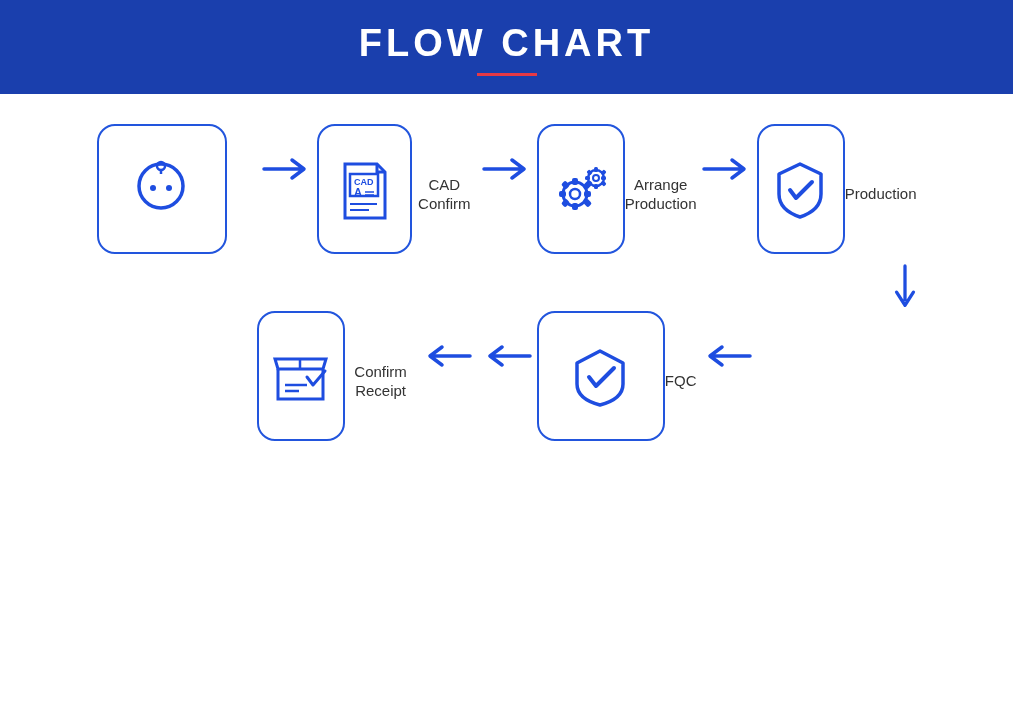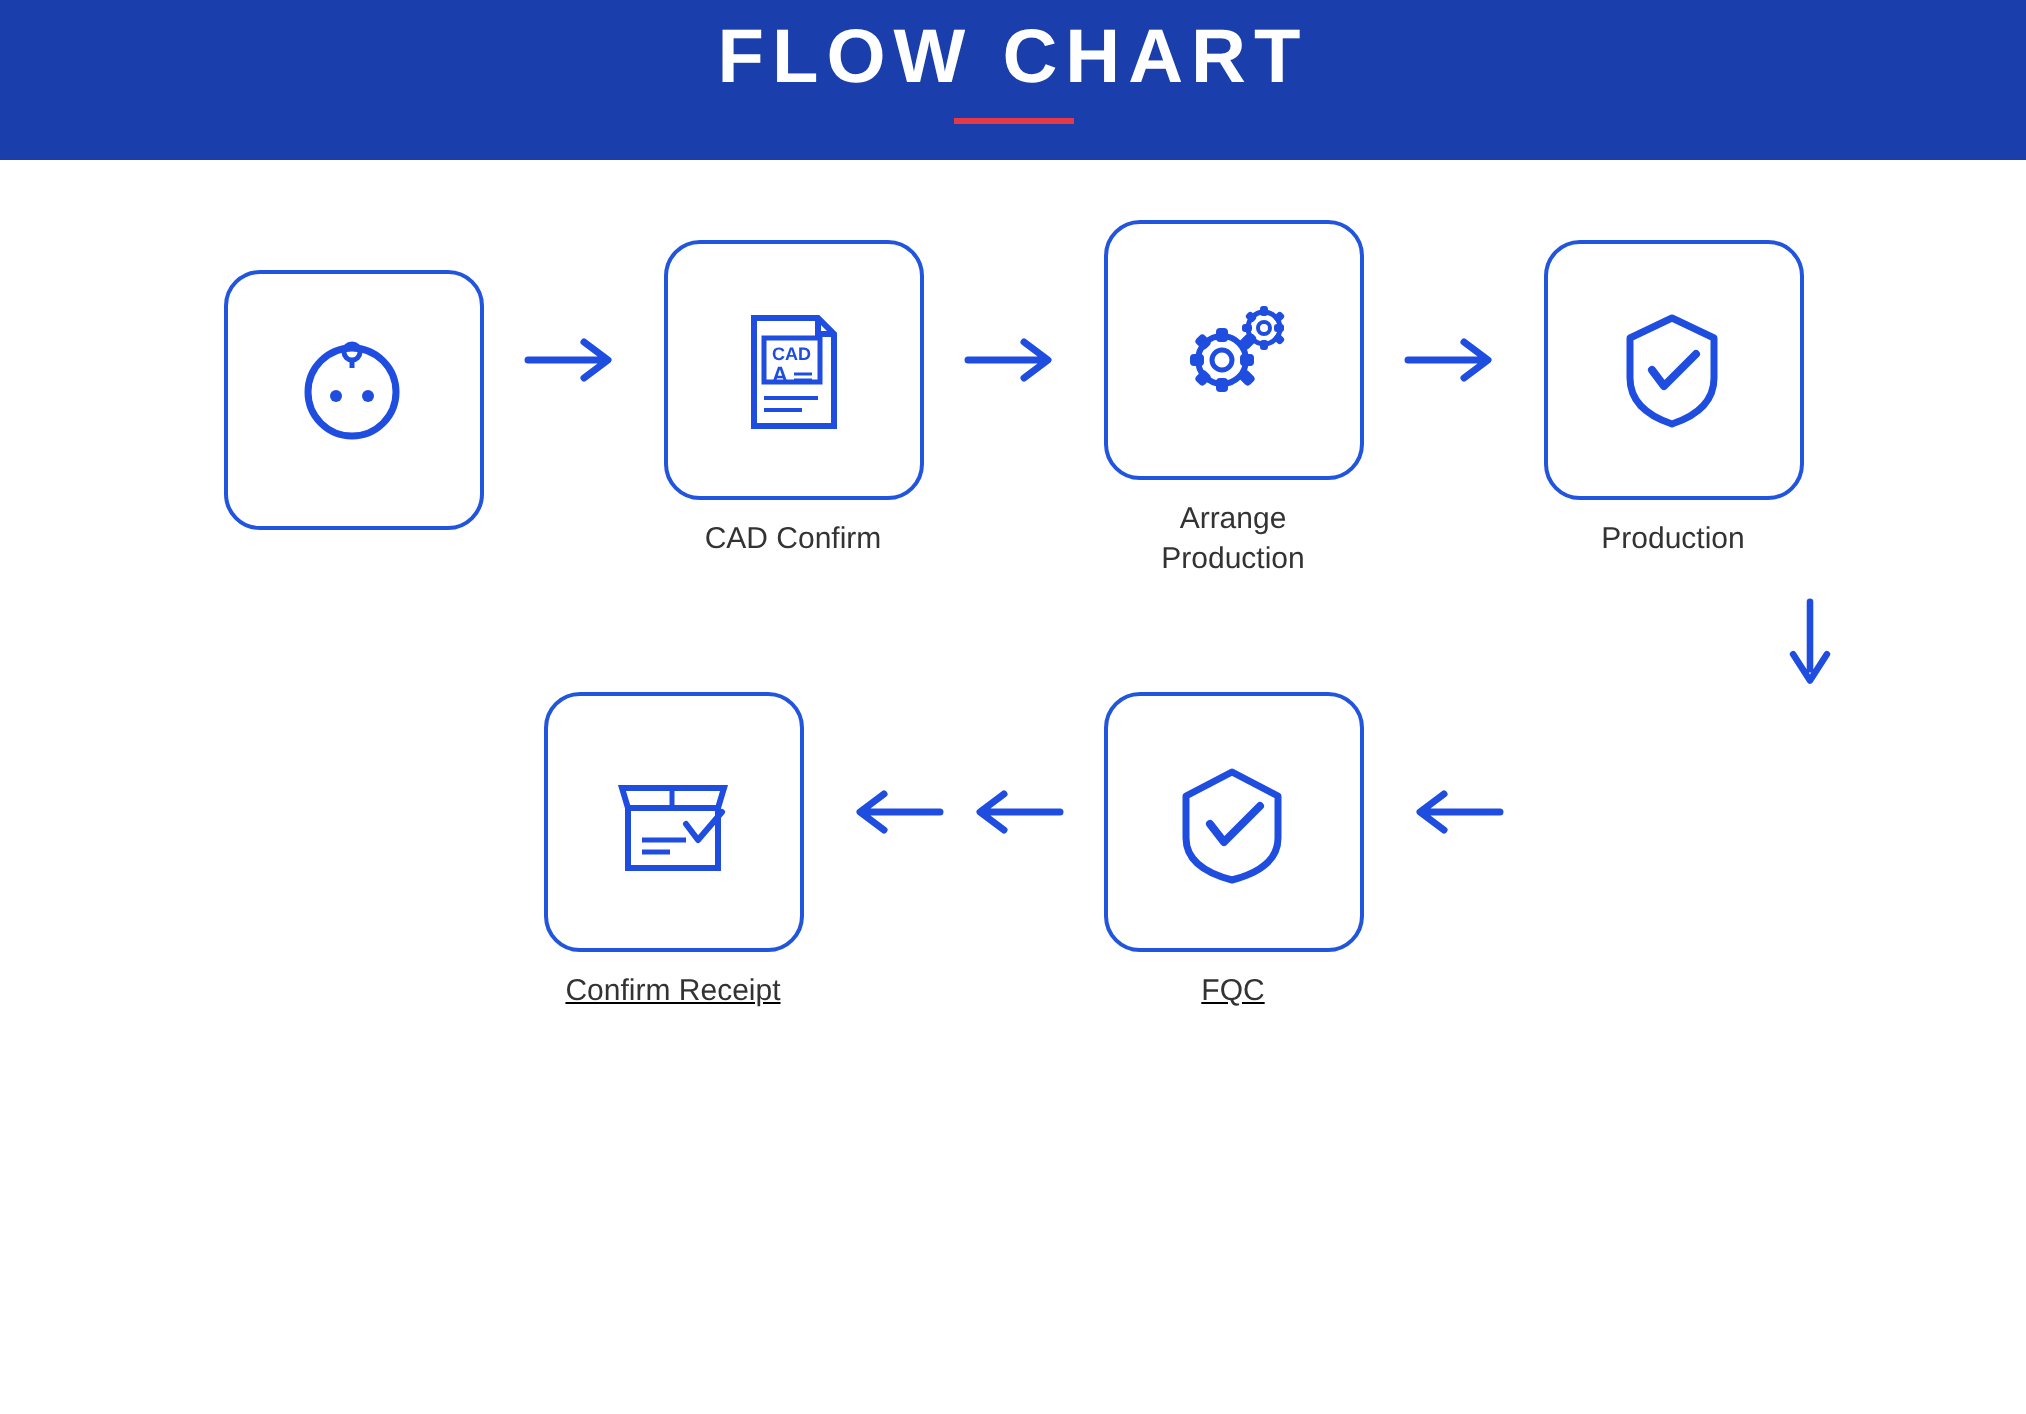--- a/index.html
+++ b/index.html
@@ -7,21 +7,21 @@
     body {
       width: 1013px;
       height: 707px;
       background: #ffffff;
       font-family: Arial, sans-serif;
       overflow: hidden;
     }
 
     .header {
       background: #1a3fad;
-      padding: 8px 0 18px;
+      padding: 22px 0 18px;
       text-align: center;
       position: relative;
     }
 
     .header-title {
       color: #ffffff;
       font-size: 38px;
       font-weight: 900;
       letter-spacing: 4px;
     }
@@ -40,21 +40,21 @@
 
     .row {
       display: flex;
       align-items: center;
       justify-content: center;
       margin-bottom: 10px;
     }
 
     .step-box {
       display: flex;
-      flex-direction: column;
+      flex-direction: row;
       align-items: center;
       width: 160px;
     }
 
     .icon-box {
       width: 130px;
       height: 130px;
       border: 2.5px solid #2255dd;
       border-radius: 18px;
       display: flex;
@@ -98,21 +98,20 @@
 
     .arrow-v svg {
       width: 30px;
       height: 45px;
     }
 
     .row2 {
       display: flex;
       align-items: center;
       justify-content: center;
-      text-decoration: underline;
     }
   </style>
 </head>
 <body>
 
 <div class="header">
   <div class="header-title">FLOW CHART</div>
   <div class="header-underline"></div>
 </div>
 

